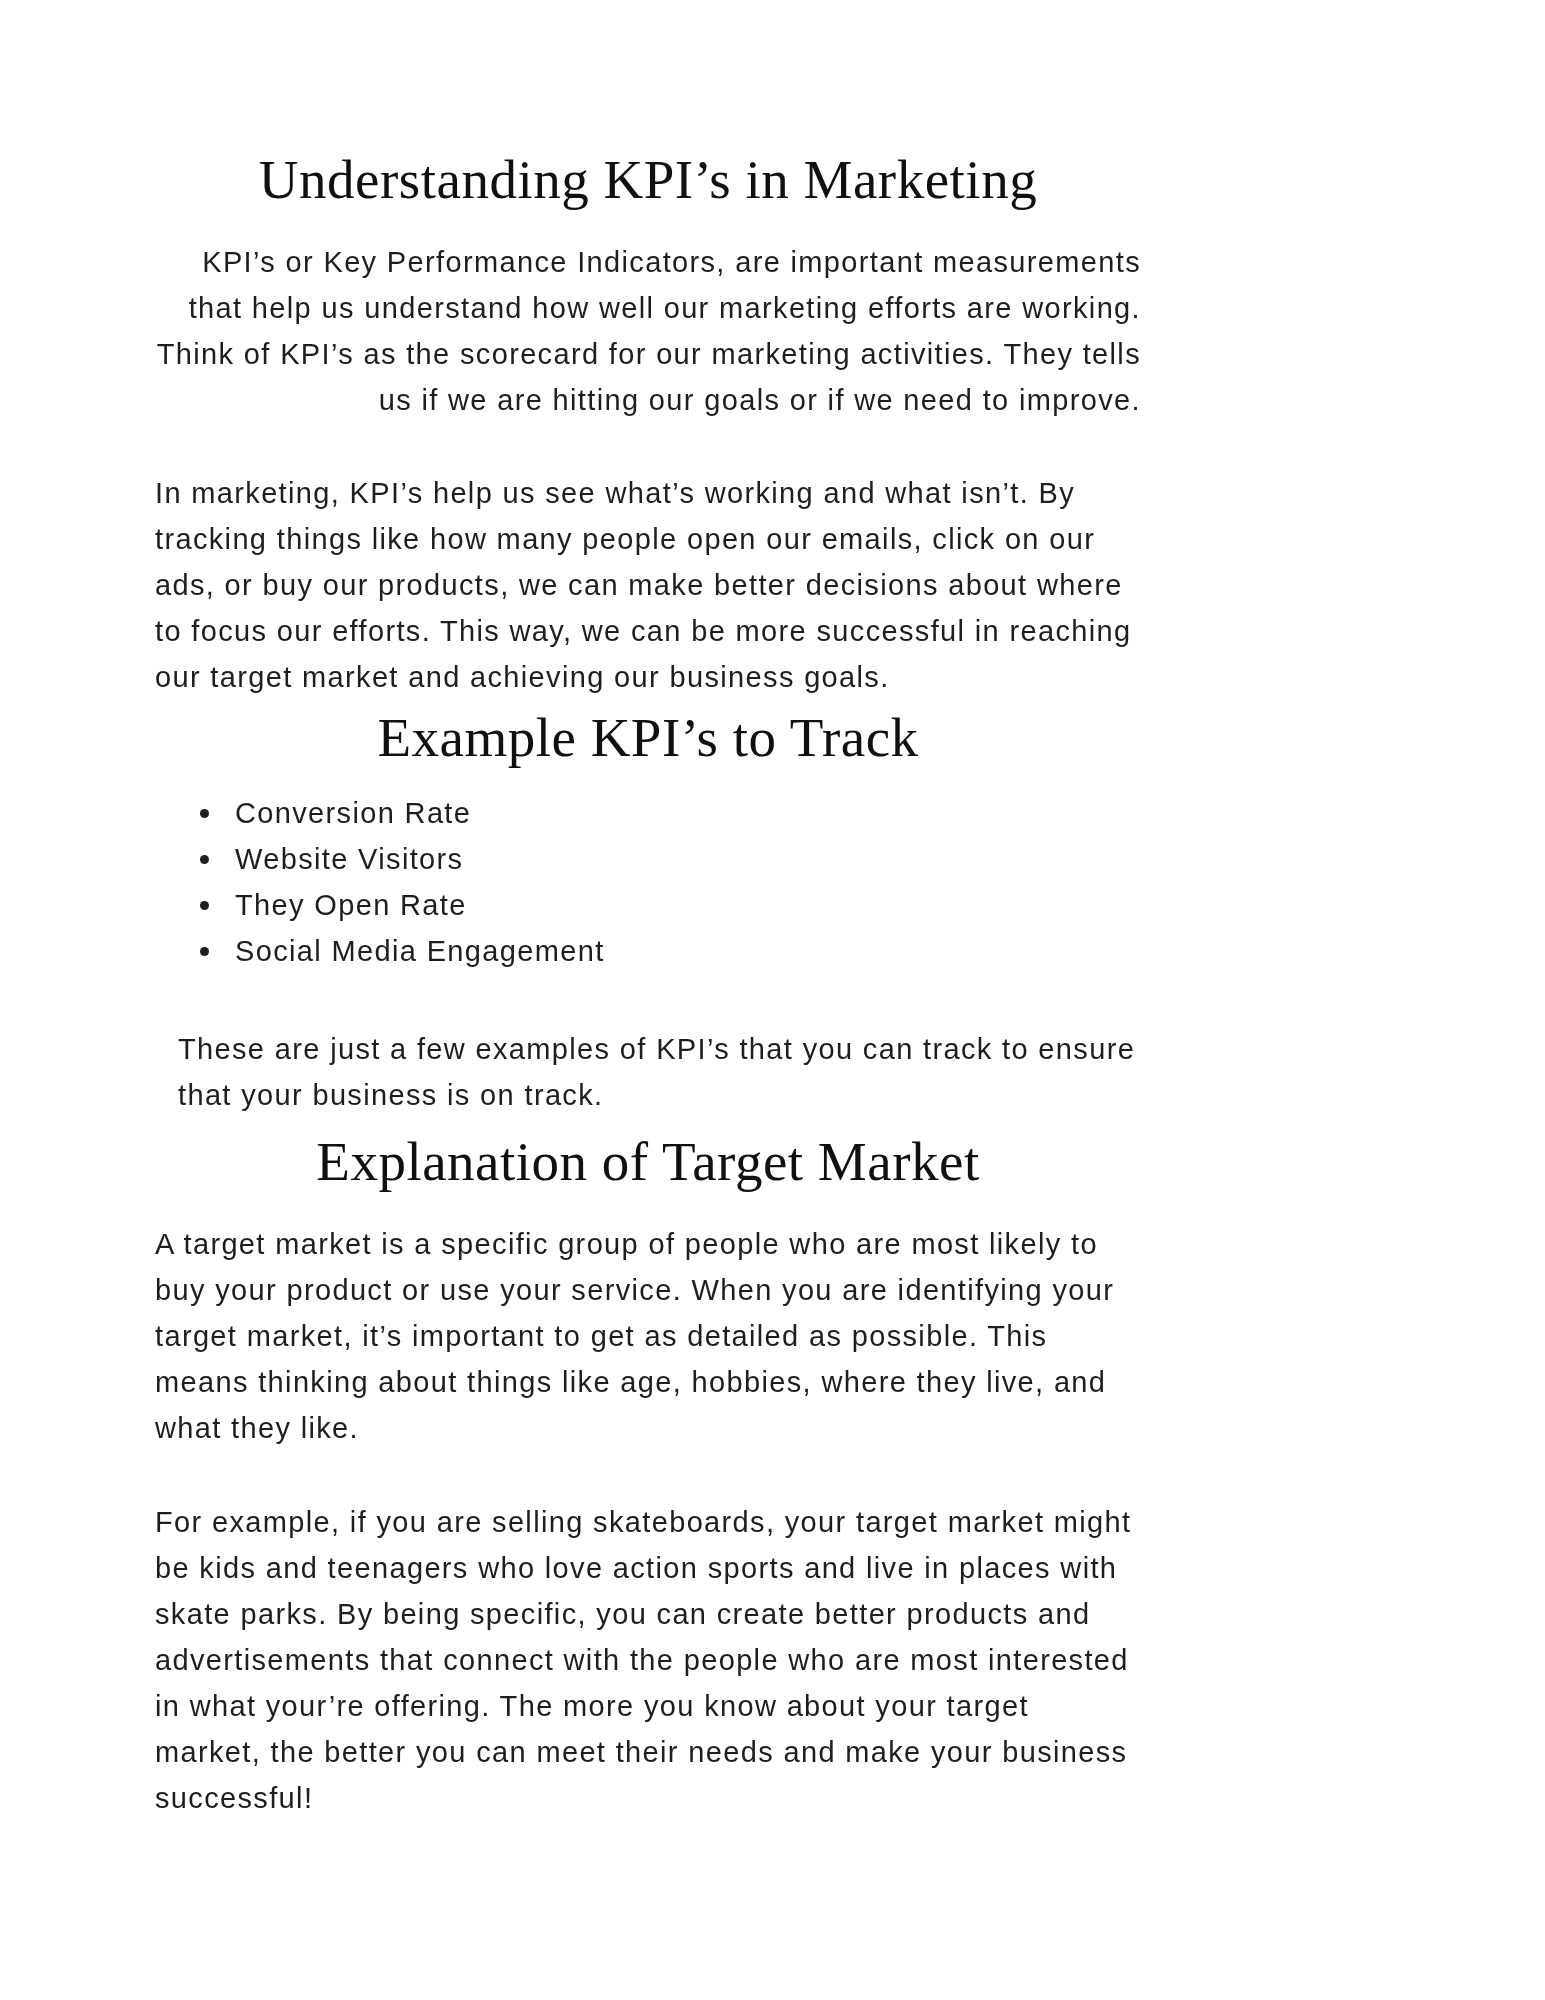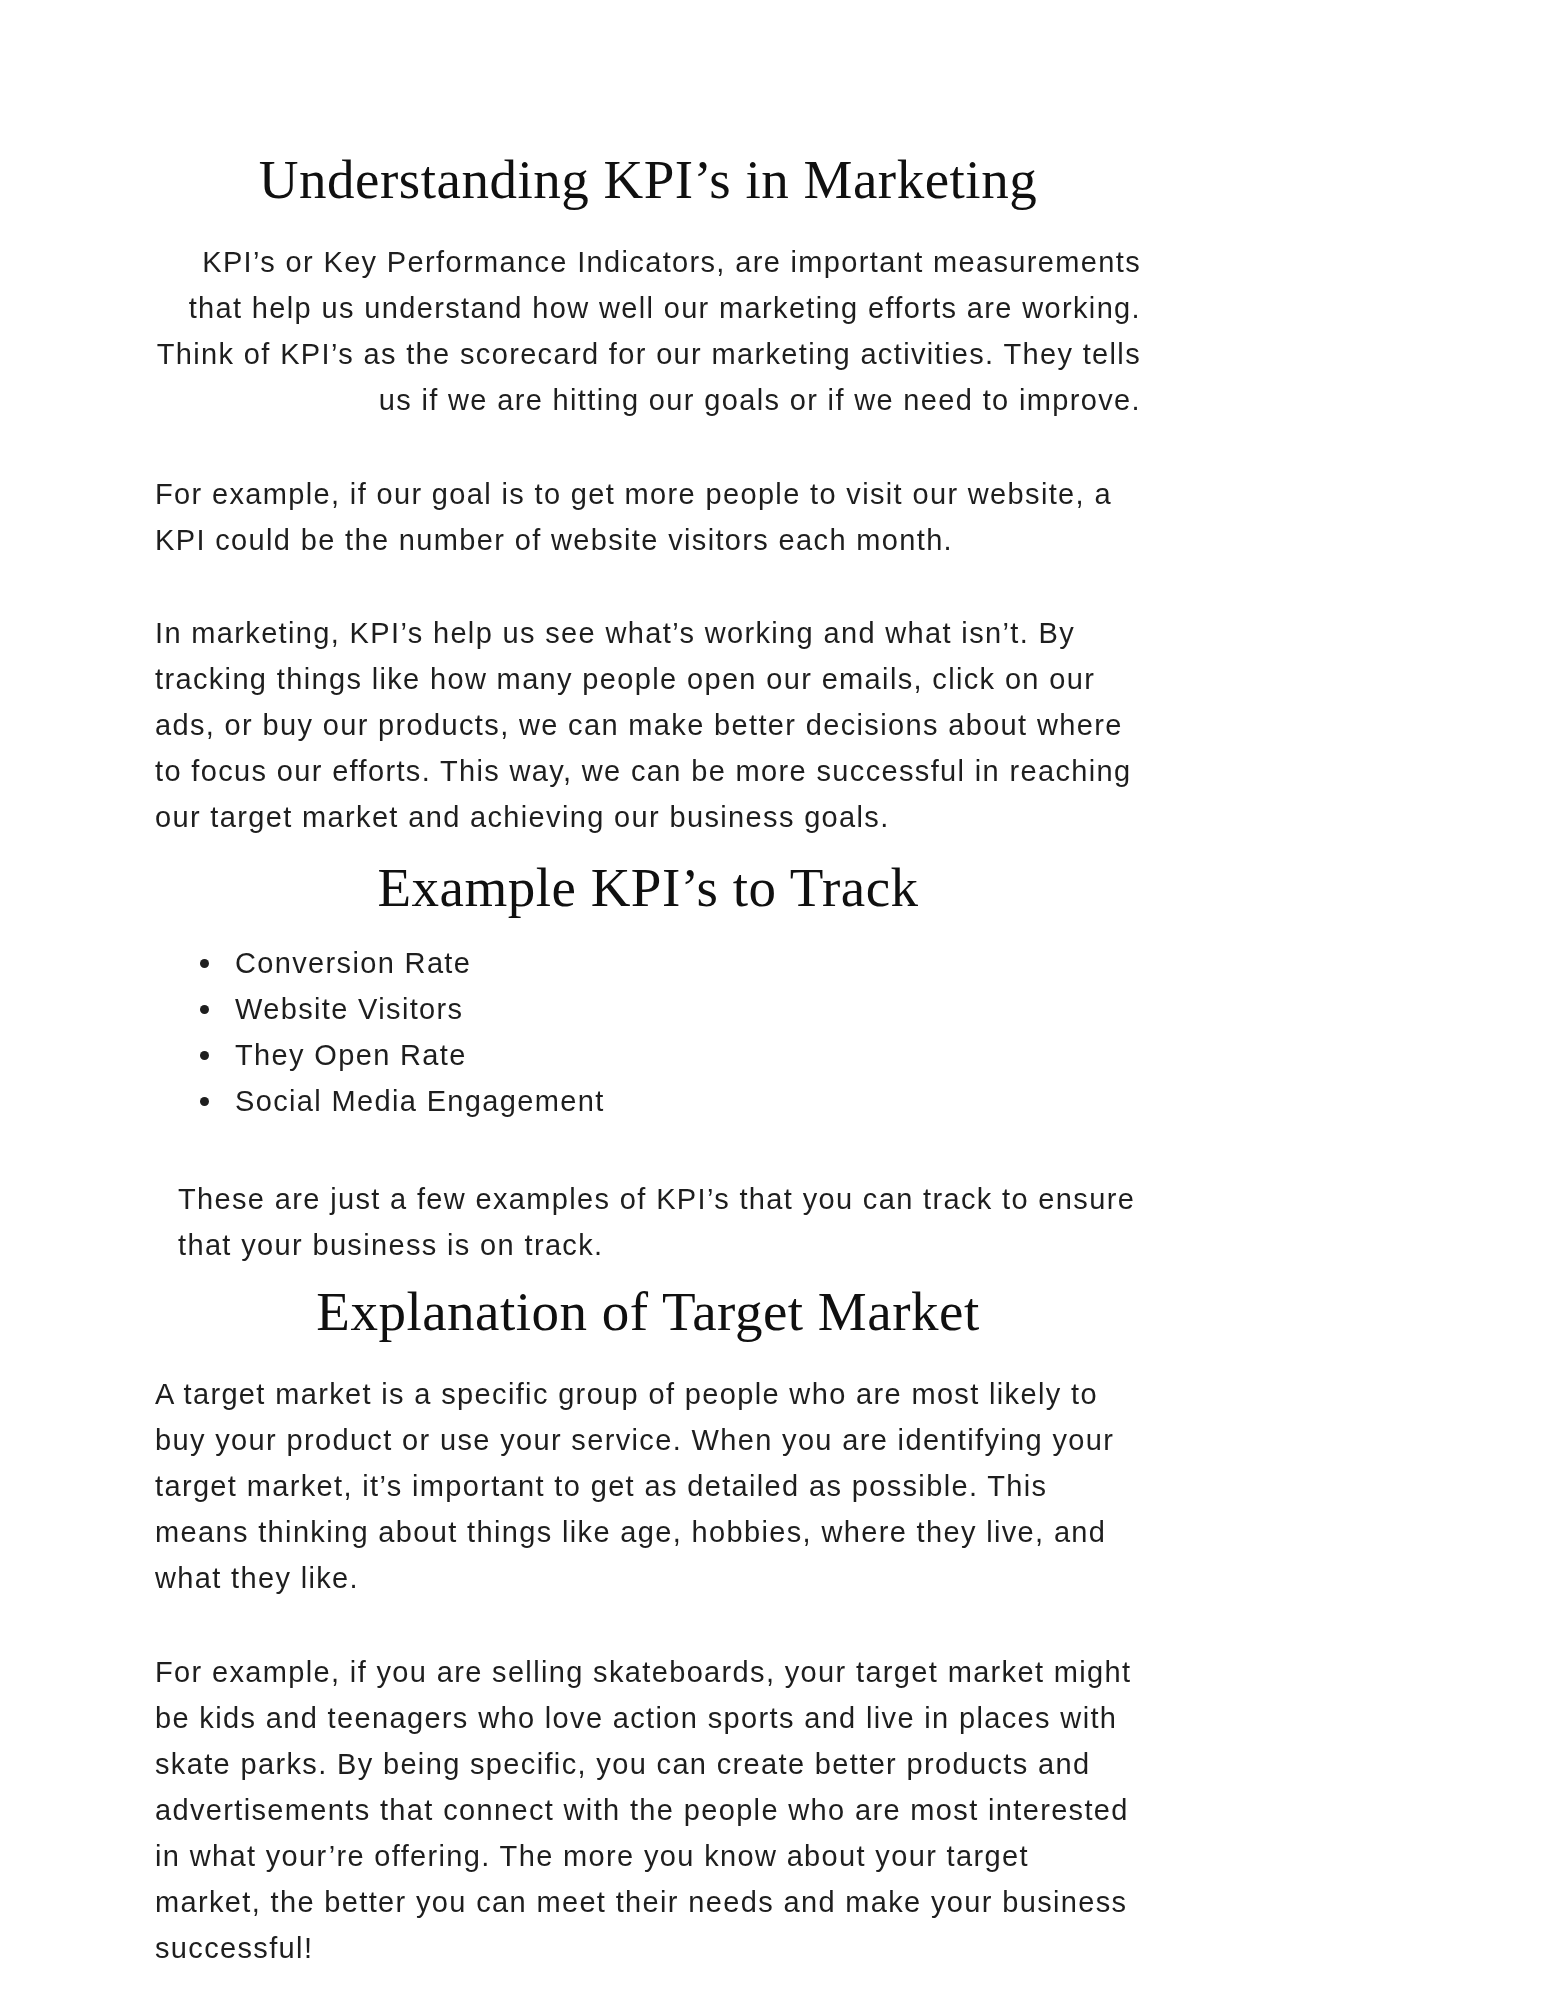--- a/index.html
+++ b/index.html
@@ -24,21 +24,21 @@
     font-family: "Liberation Serif", serif;
     font-weight: 400;
     font-size: 55px;
     line-height: 70px;
     letter-spacing: 0.5px;
     color: #101010;
     text-align: center;
     margin: 0;
   }
   h1.display-heading { margin-top: 145px; }
-  h2.heading-kpi { margin-top: 13px; }
+  h2.heading-kpi { margin-top: 3px; }
   h2.heading-target { margin-top: 9px; }
   p.body {
     font-size: 29px;
     line-height: 46px;
     font-weight: 400;
     letter-spacing: 1.35px;
     color: #1e1e1e;
     margin: 0;
     max-width: 1250px;
   }
@@ -73,21 +73,20 @@
 </style>
 </head>
 <body>
 
 <div class="page">
 
   <h1 class="display-heading">Understanding KPI’s in Marketing</h1>
 
   <p class="body p1">KPI’s or Key Performance Indicators, are important measurements that help us understand how well our marketing efforts are working. Think of KPI’s as the scorecard for our marketing activities. They tells us if we are hitting our goals or if we need to improve.</p>
 
-  <p class="body p2">For example, if our goal is to get more people to visit our website, a KPI could be the number of website visitors each month.</p>
 
   <p class="body p3">In marketing, KPI’s help us see what’s working and what isn’t. By tracking things like how many people open our emails, click on our ads, or buy our products, we can make better decisions about where to focus our efforts. This way, we can be more successful in reaching our target market and achieving our business goals.</p>
 
   <h2 class="display-heading heading-kpi">Example KPI’s to Track</h2>
 
   <ul class="kpi-list">
     <li>
       <span class="bullet-dot"></span>
       <span>Conversion Rate</span>
     </li>

